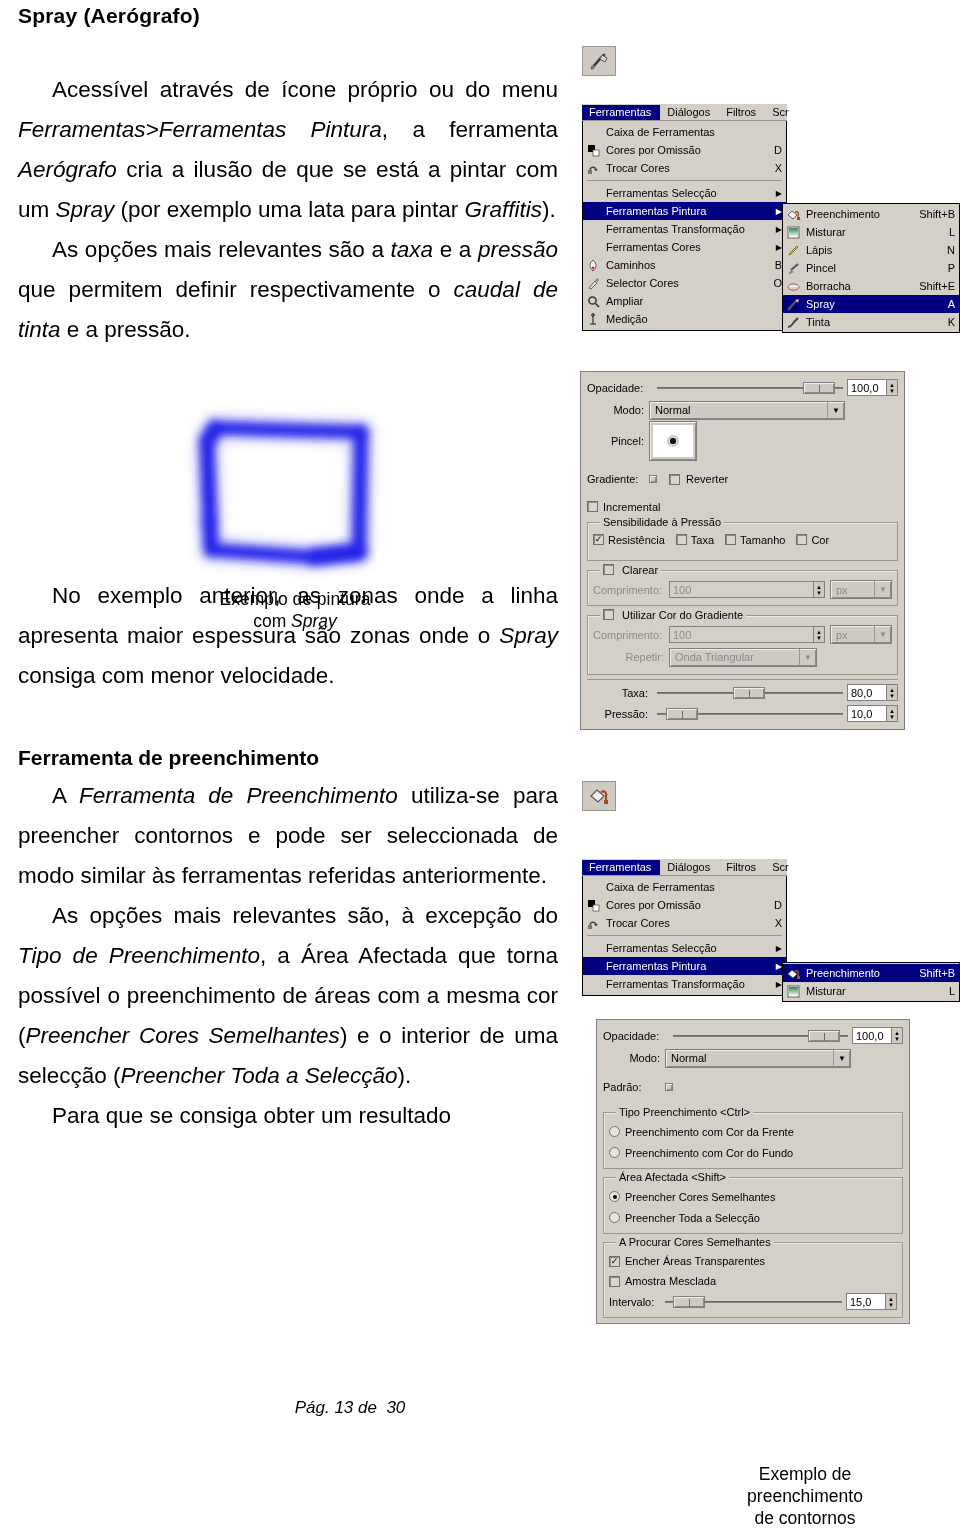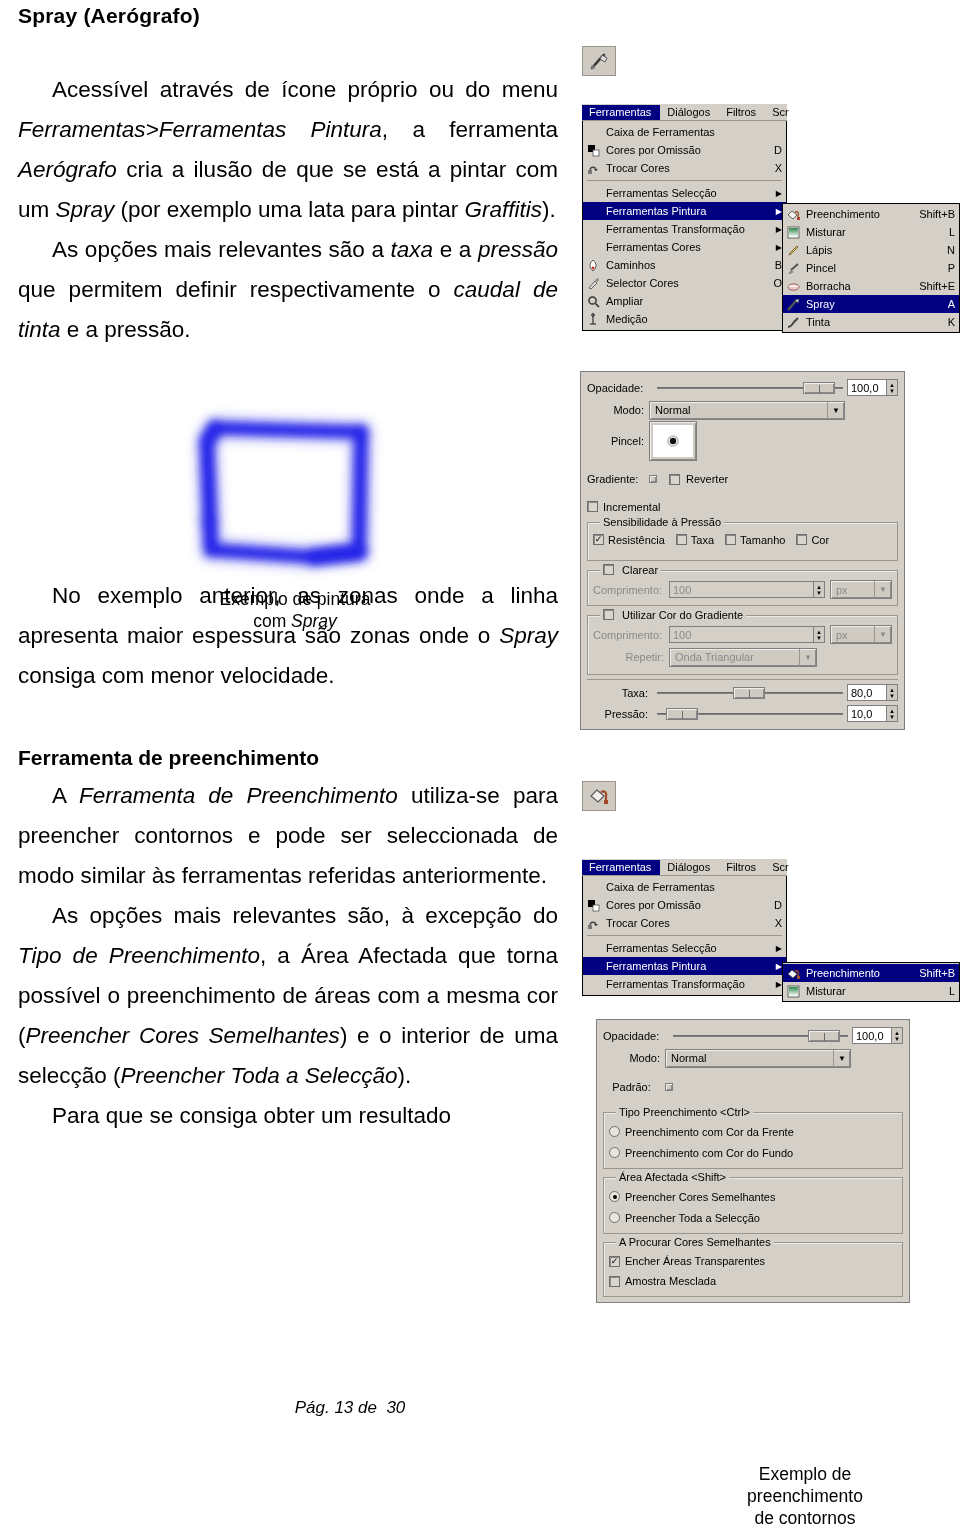--- a/index.html
+++ b/index.html
@@ -661,21 +661,21 @@
 
   <div class="row" style="height:24px">
     <span class="lbl" style="width:62px; text-align:right; padding-right:5px">Modo:</span>
     <span class="combo" style="width:186px">
       <span>Normal</span>
       <span class="arrow">▼</span>
     </span>
   </div>
 
   <div class="row" style="height:34px">
-    <span class="lbl" style="width:62px; text-align:center; padding-right:5px">Padrão:</span>
+    <span class="lbl" style="width:62px; text-align:left; padding-right:5px">Padrão:</span>
     <span class="swatch-btn">
       <span class="pattern-sw"></span>
     </span>
   </div>
 
   <div class="group" style="margin-top:8px; padding-top:8px">
     <span class="gt">Tipo Preenchimento &lt;Ctrl&gt;</span>
     <div id="fill-type-opts">
         <div class="cbrow" style="height: 21px;">
           <span class="rb"></span>
@@ -707,14 +707,26 @@
   <div class="group" style="margin-top:8px; padding-top:8px">
     <span class="gt">A Procurar Cores Semelhantes</span>
     <div class="cbrow" style="height:20px">
       <span class="cb">✓</span>
       <span class="t">Encher Áreas Transparentes</span>
     </div>
     <div class="cbrow" style="height:20px">
       <span class="cb"></span>
       <span class="t">Amostra Mesclada</span>
     </div>
+    <div class="row">
+      <span class="lbl" style="width:52px">Intervalo:</span>
+      <span class="slider">
+        <span class="track"></span>
+          <span class="thumb" style="left:8px"></span>
+      </span>
+      <span class="numbox">15,0</span>
+      <span class="spin">
+          <span>▲</span>
+          <span>▼</span>
+        </span>
+    </div>
   </div>
 </div>
 
 </body></html>

